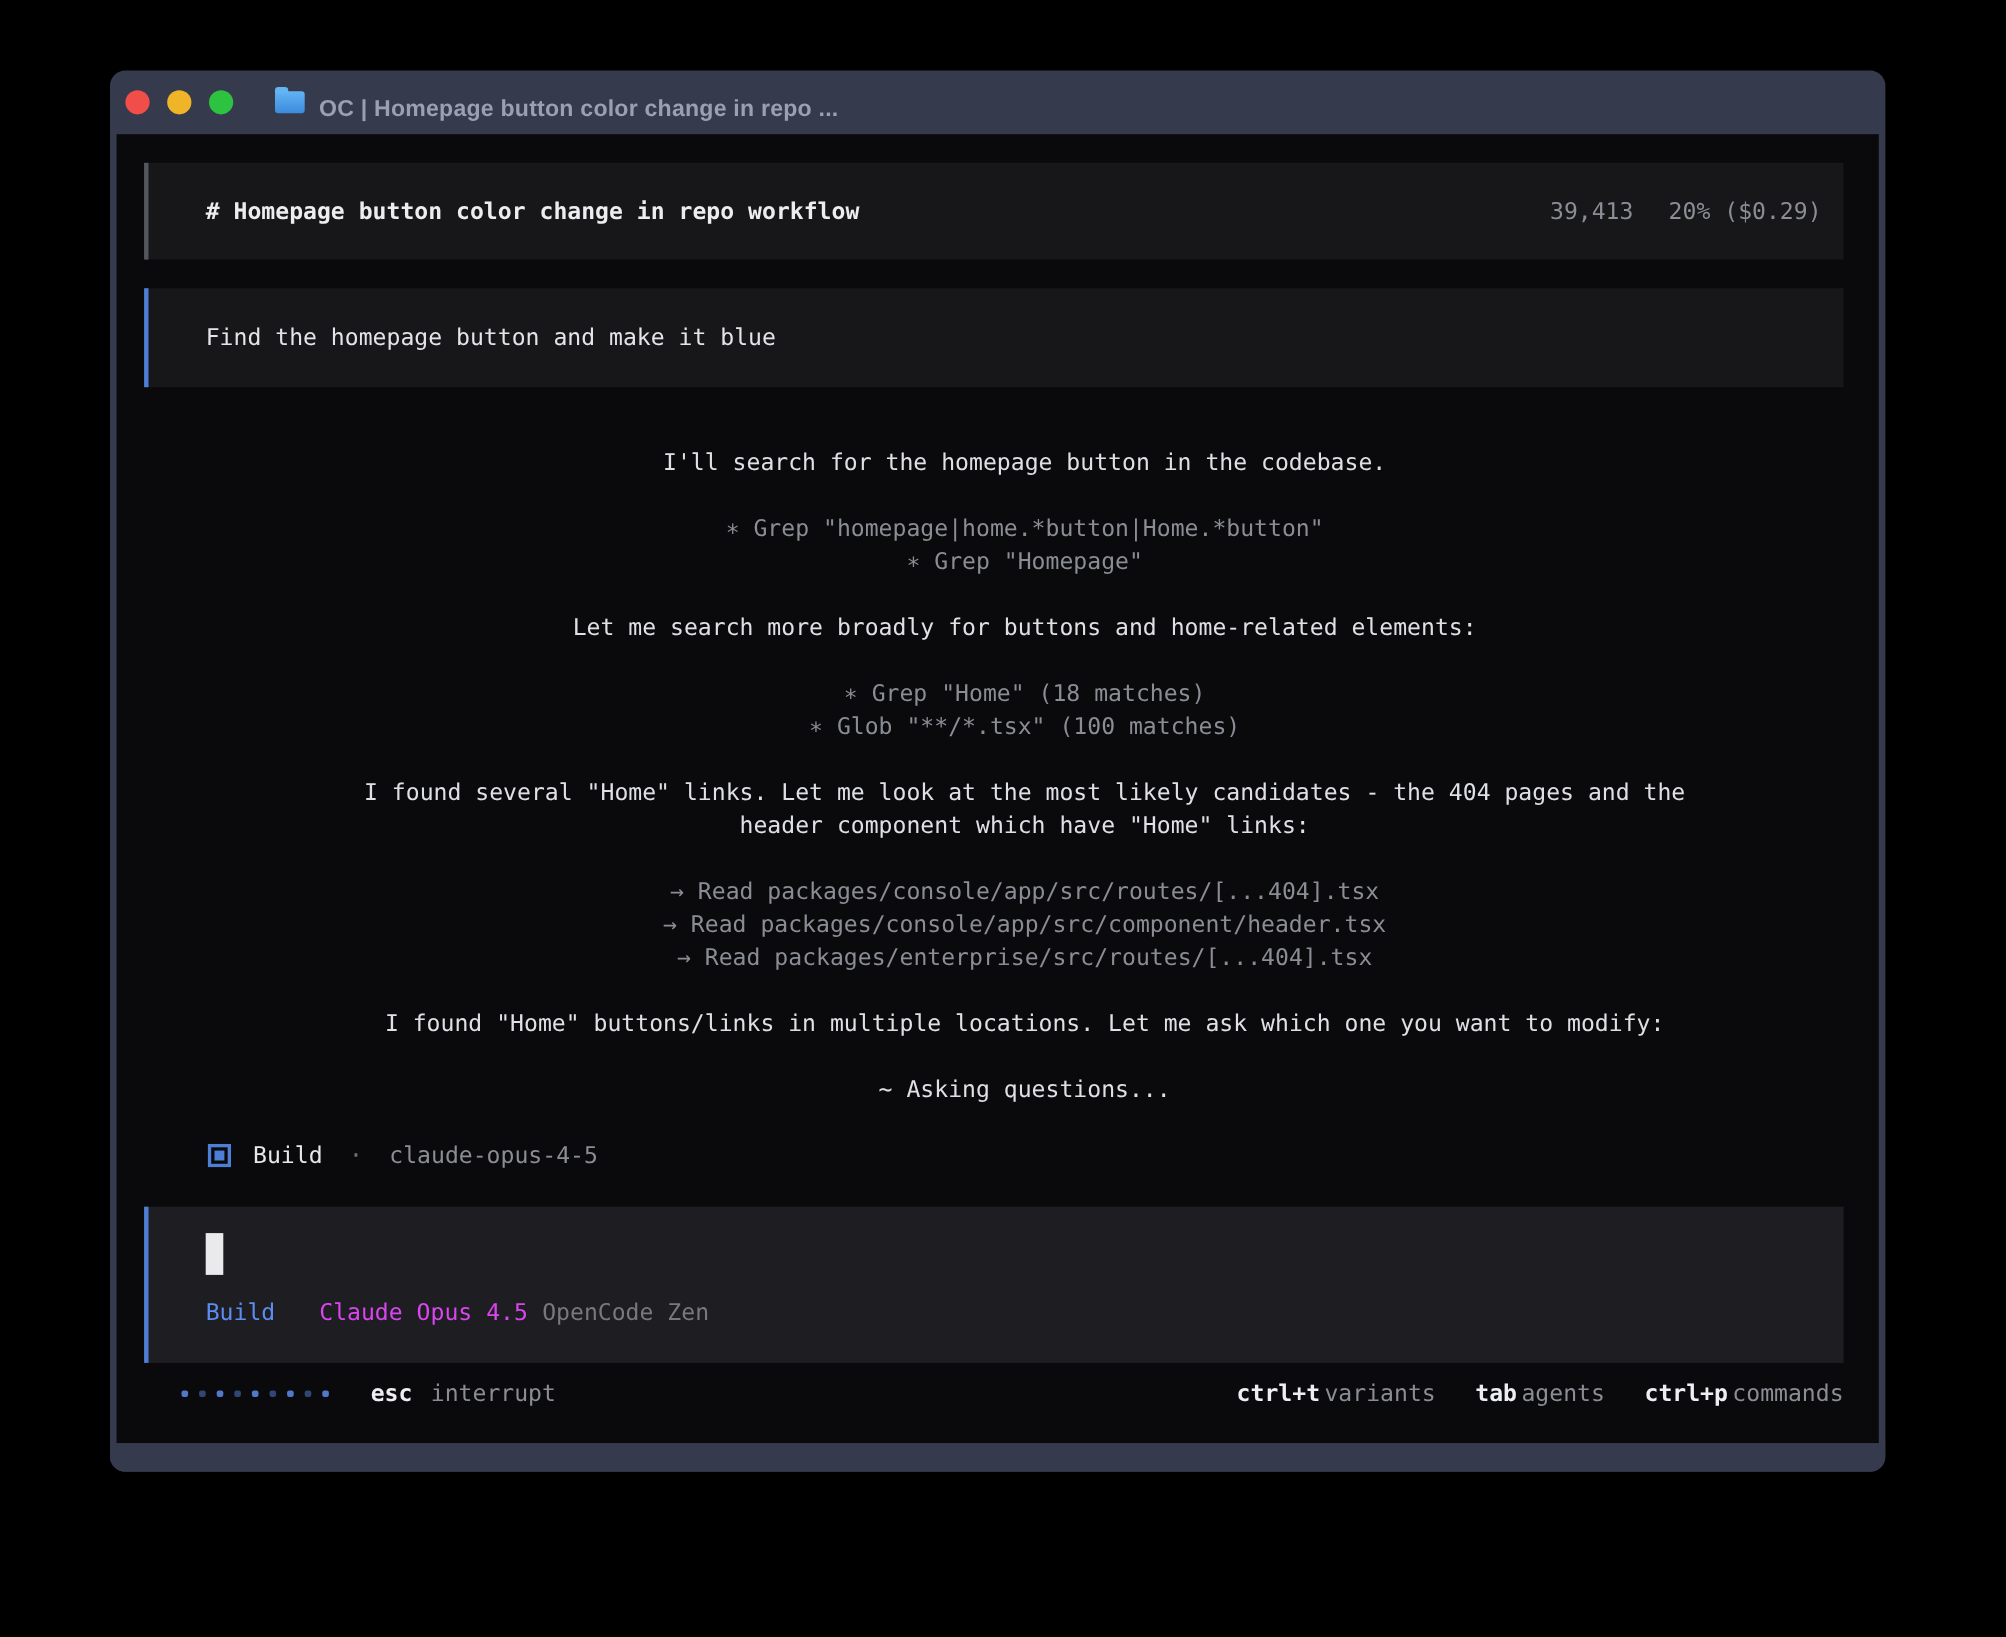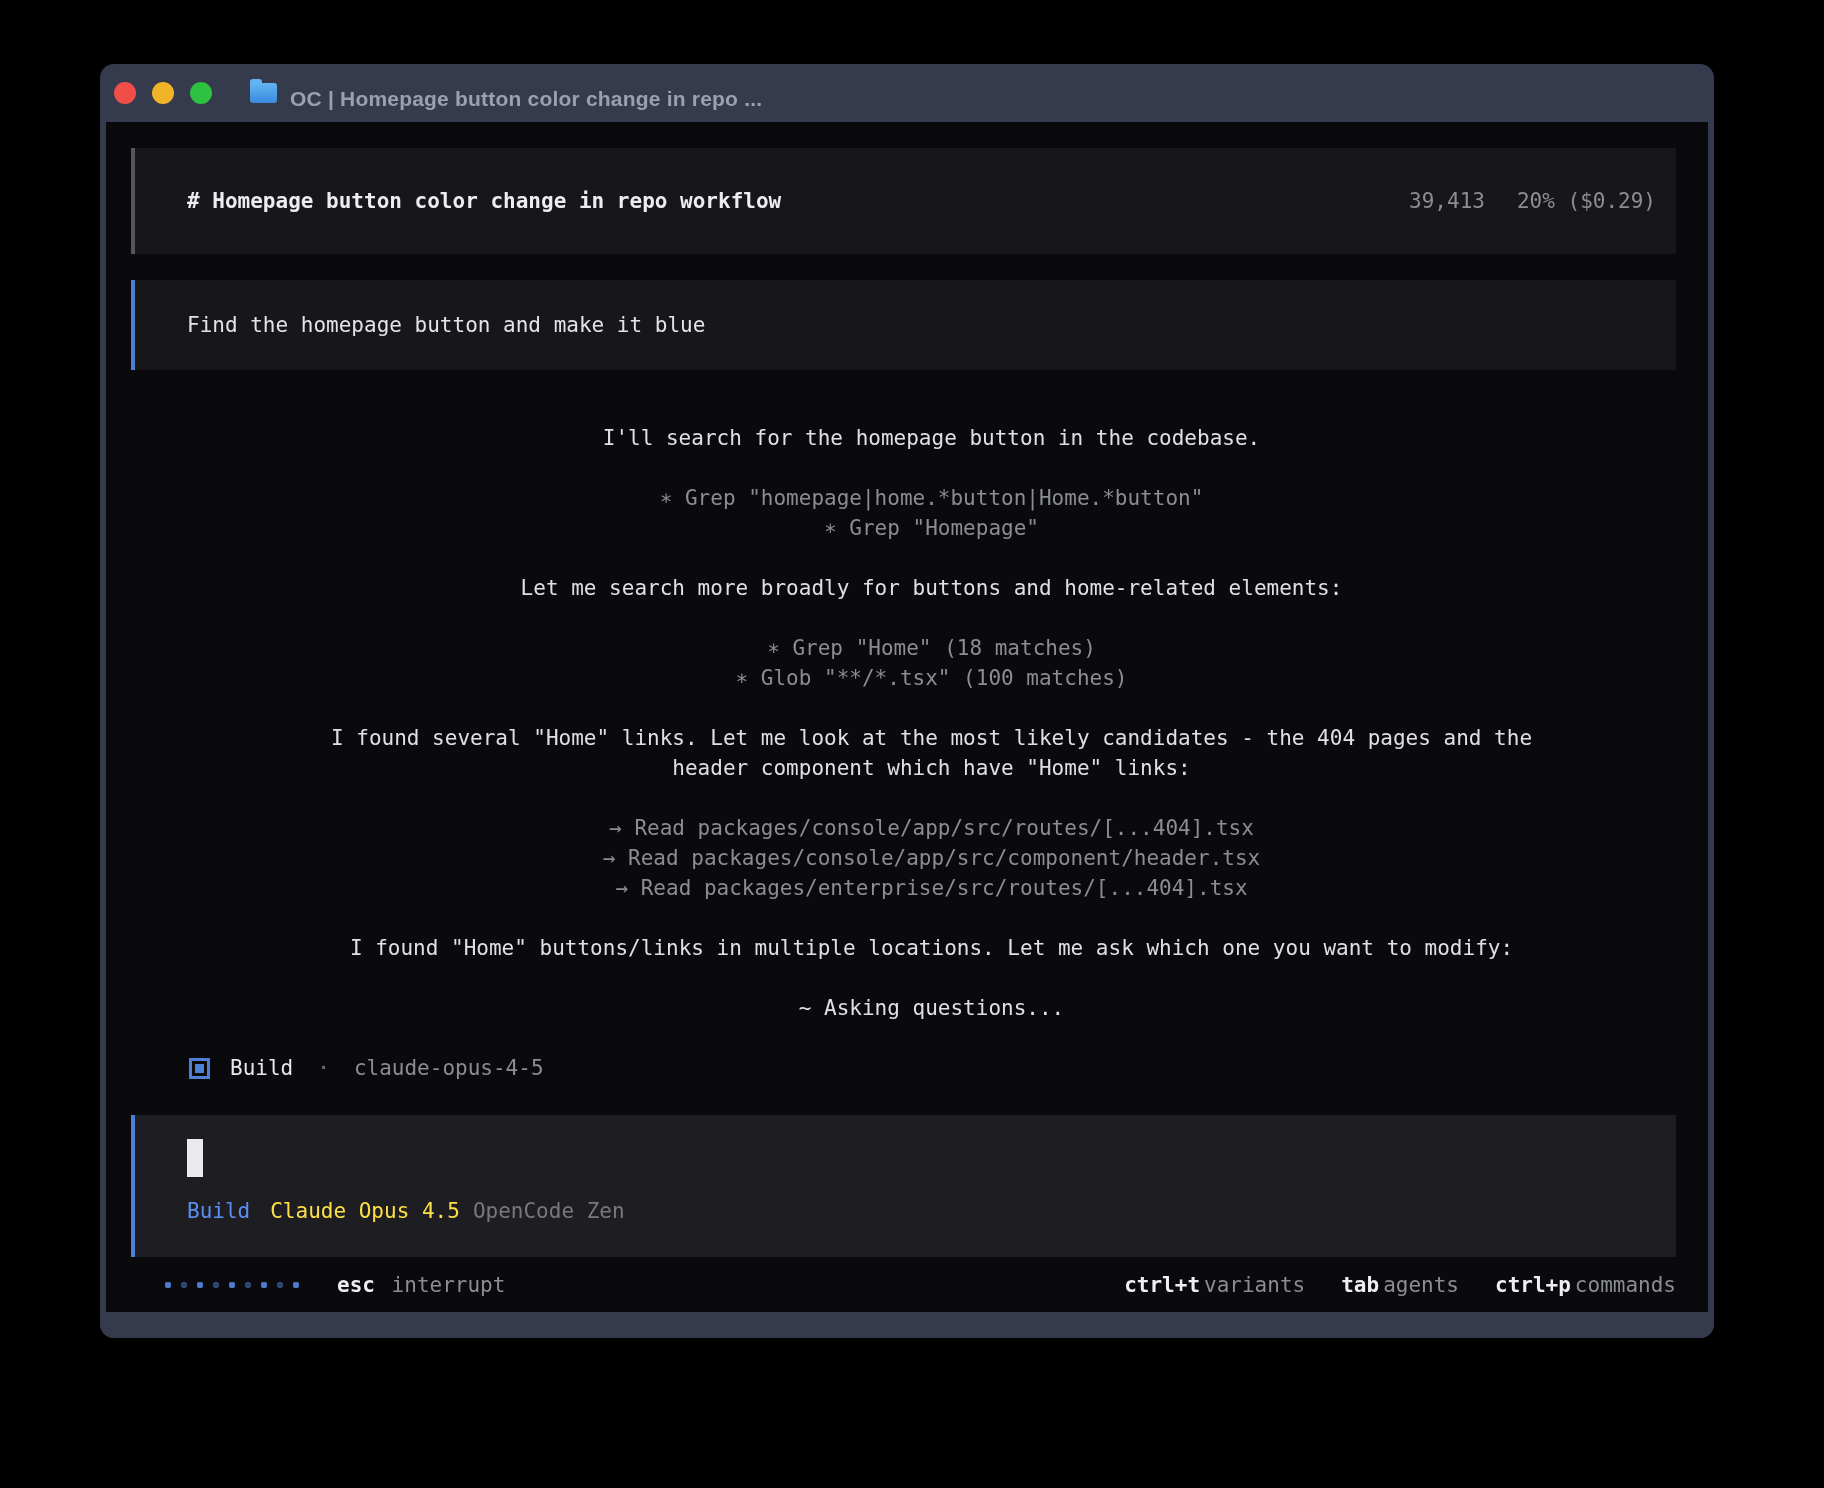--- a/index.html
+++ b/index.html
@@ -25,21 +25,21 @@
     background:#62b4f2; border-radius:3px 3px 0 0; }
   .titlebar-title { font-family:"Liberation Sans", sans-serif; font-weight:bold; font-size:21px;
     color:#99a0af; letter-spacing:.2px;margin-top:11px; }
 
   
   .content { flex:1 1 auto; background:#0a0a0c; margin:0 6px; overflow:hidden; }
   .inner { padding:0 32px 0 25px; display:flex; flex-direction:column; height:100%; }
 
   .block { border-left:4px solid; }
 
-  .session-header { margin-top:26px; height:106px; background:#17171a; border-color:#55575e;
+  .session-header { margin-top:26px; height:88px; background:#17171a; border-color:#55575e;
     display:flex; align-items:center; padding:0 20px 0 52px; font-size:21px; }
   .session-title { font-weight:bold; color:#ededf0; }
   .session-meta { margin-left:auto; color:#8b8e95; display:flex;text-align:right; }
   .session-meta .tokens { margin-right:32px; }
 
   .user-msg { margin-top:26px; height:90px; background:#17171a; border-color:#4d7fd6;
     display:flex; align-items:center; padding:0 20px 0 52px; font-size:21px; color:#e3e4e7; }
 
   
   .flow { margin-top:53px; padding-left:56px; font-size:21px; }
@@ -54,21 +54,21 @@
   .badge-agent { margin-left:20px; color:#e7e7ea; }
   .badge-sep { margin-left:24px; color:#6f7277; }
   .badge-model { margin-left:24px; color:#8a8d93; }
 
   
   .editor { margin-top:32px; background:#1e1e22; border-color:#4d7fd6;
     padding:24px 20px 20px 52px; height:142px; }
   .cursor { width:16px; height:38px; background:#eaeaec; }
   .editor-meta { margin-top:22px; font-size:21px; display:flex; align-items:baseline; }
   .editor-agent { color:#5b8df2; }
-  .editor-model { color:#fde047; margin-left:20px; }
+  .editor-model { color:#d946ef; margin-left:40px; }
   .editor-provider { color:#77797e; margin-left:13px; }
 
   
   .statusrow { margin-top:16px; display:flex; align-items:center; font-size:21px; padding-left:34px; }
   .spinner { display:flex; align-items:center; }
   .spinner .dot { width:6px; height:6px; border-radius:2px; background:#5079c9; margin-right:10px; }
   .spinner .dot:nth-child(2n) { opacity:.55; }
   .interrupt { margin-left:28px; }
   .key { color:#eceef1; font-weight:bold; }
   .hint { color:#8a8d93; }

